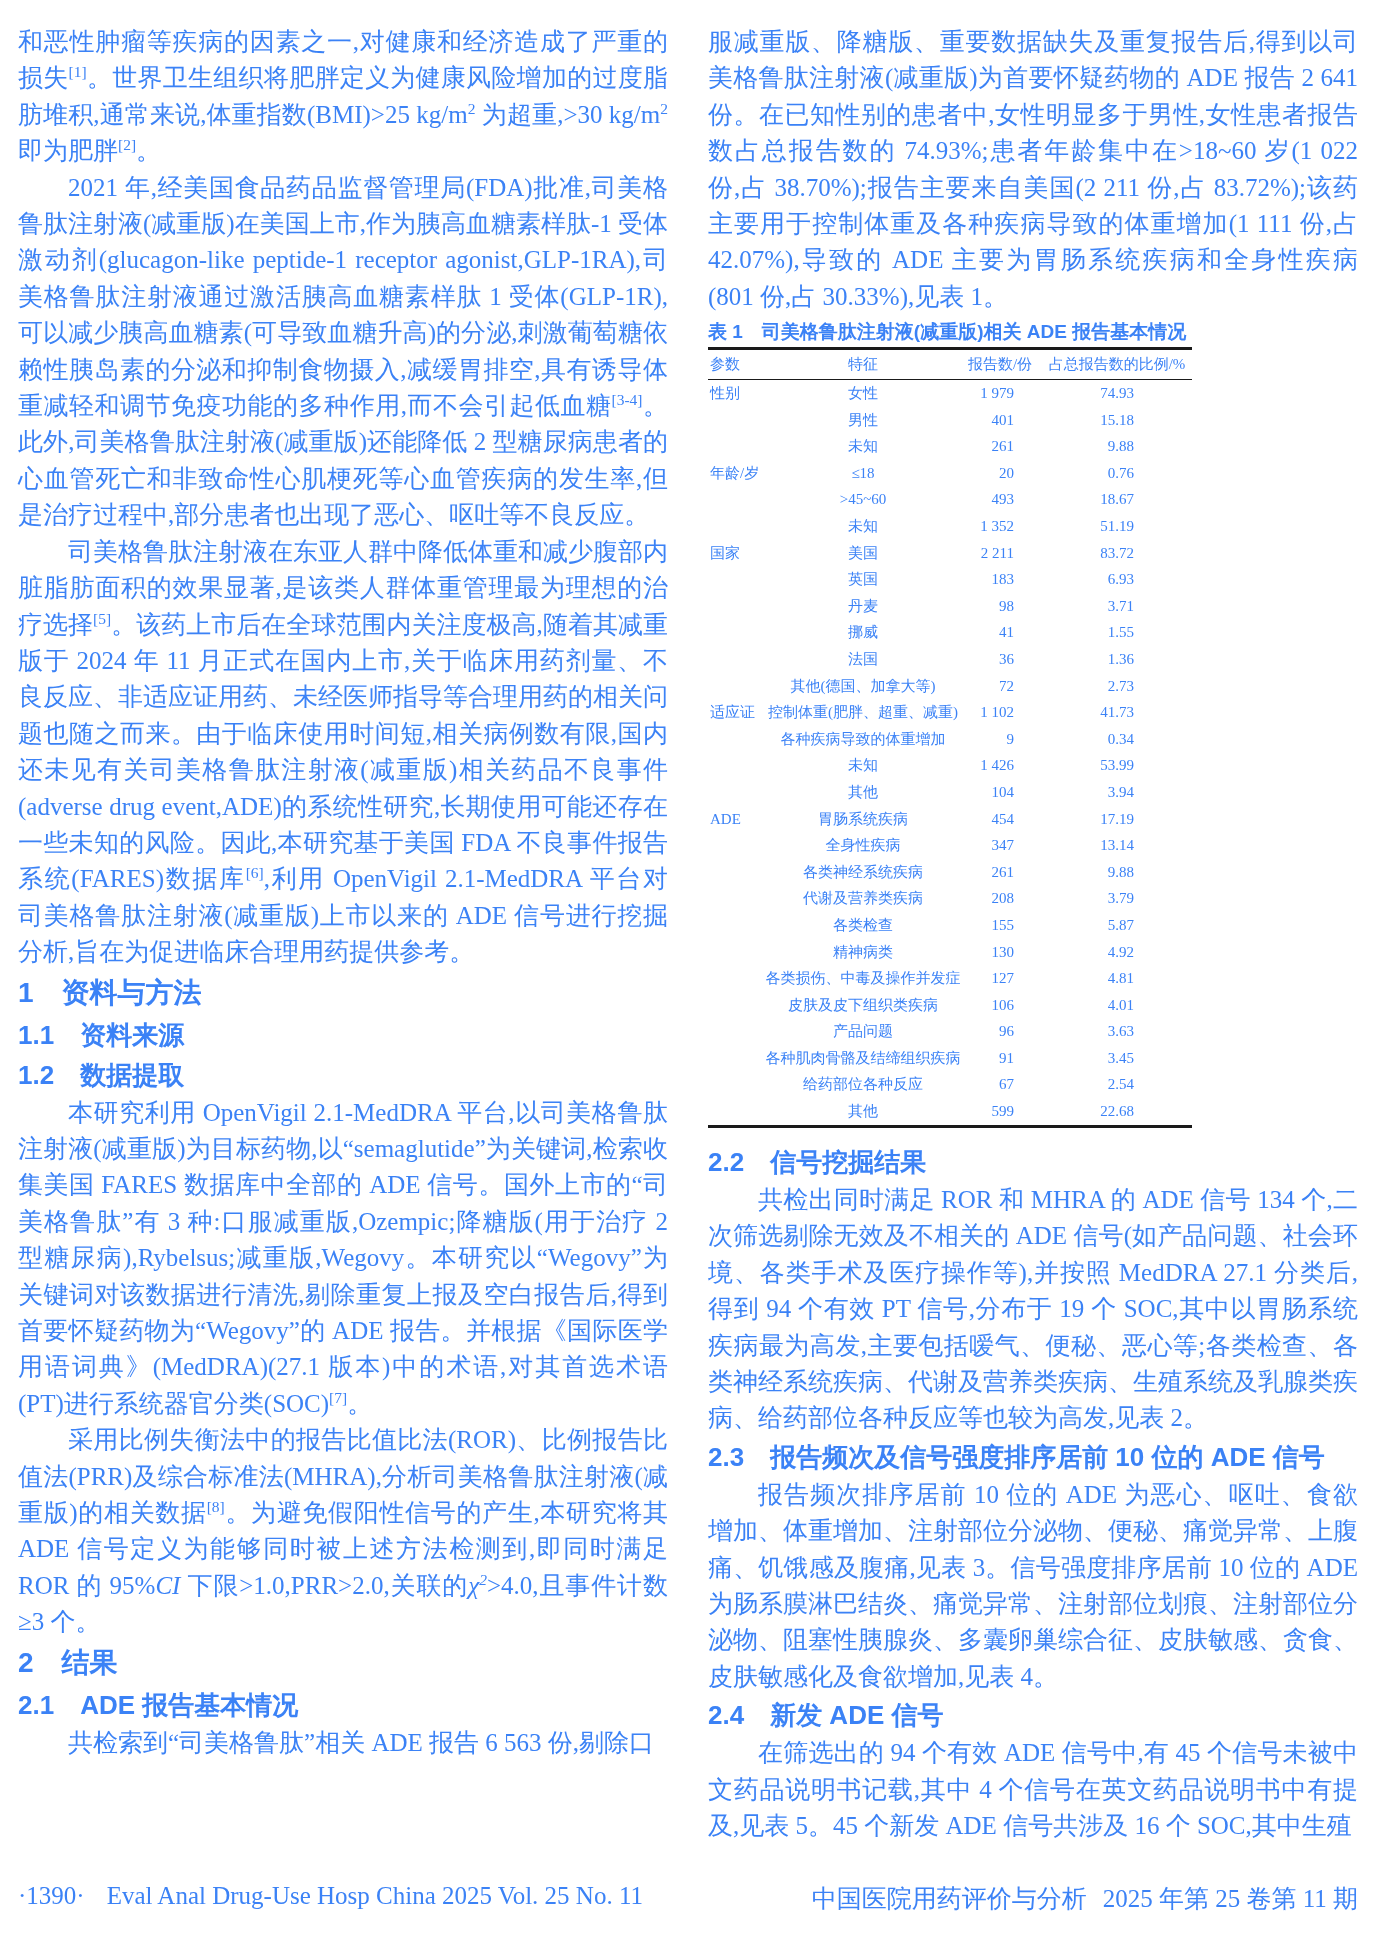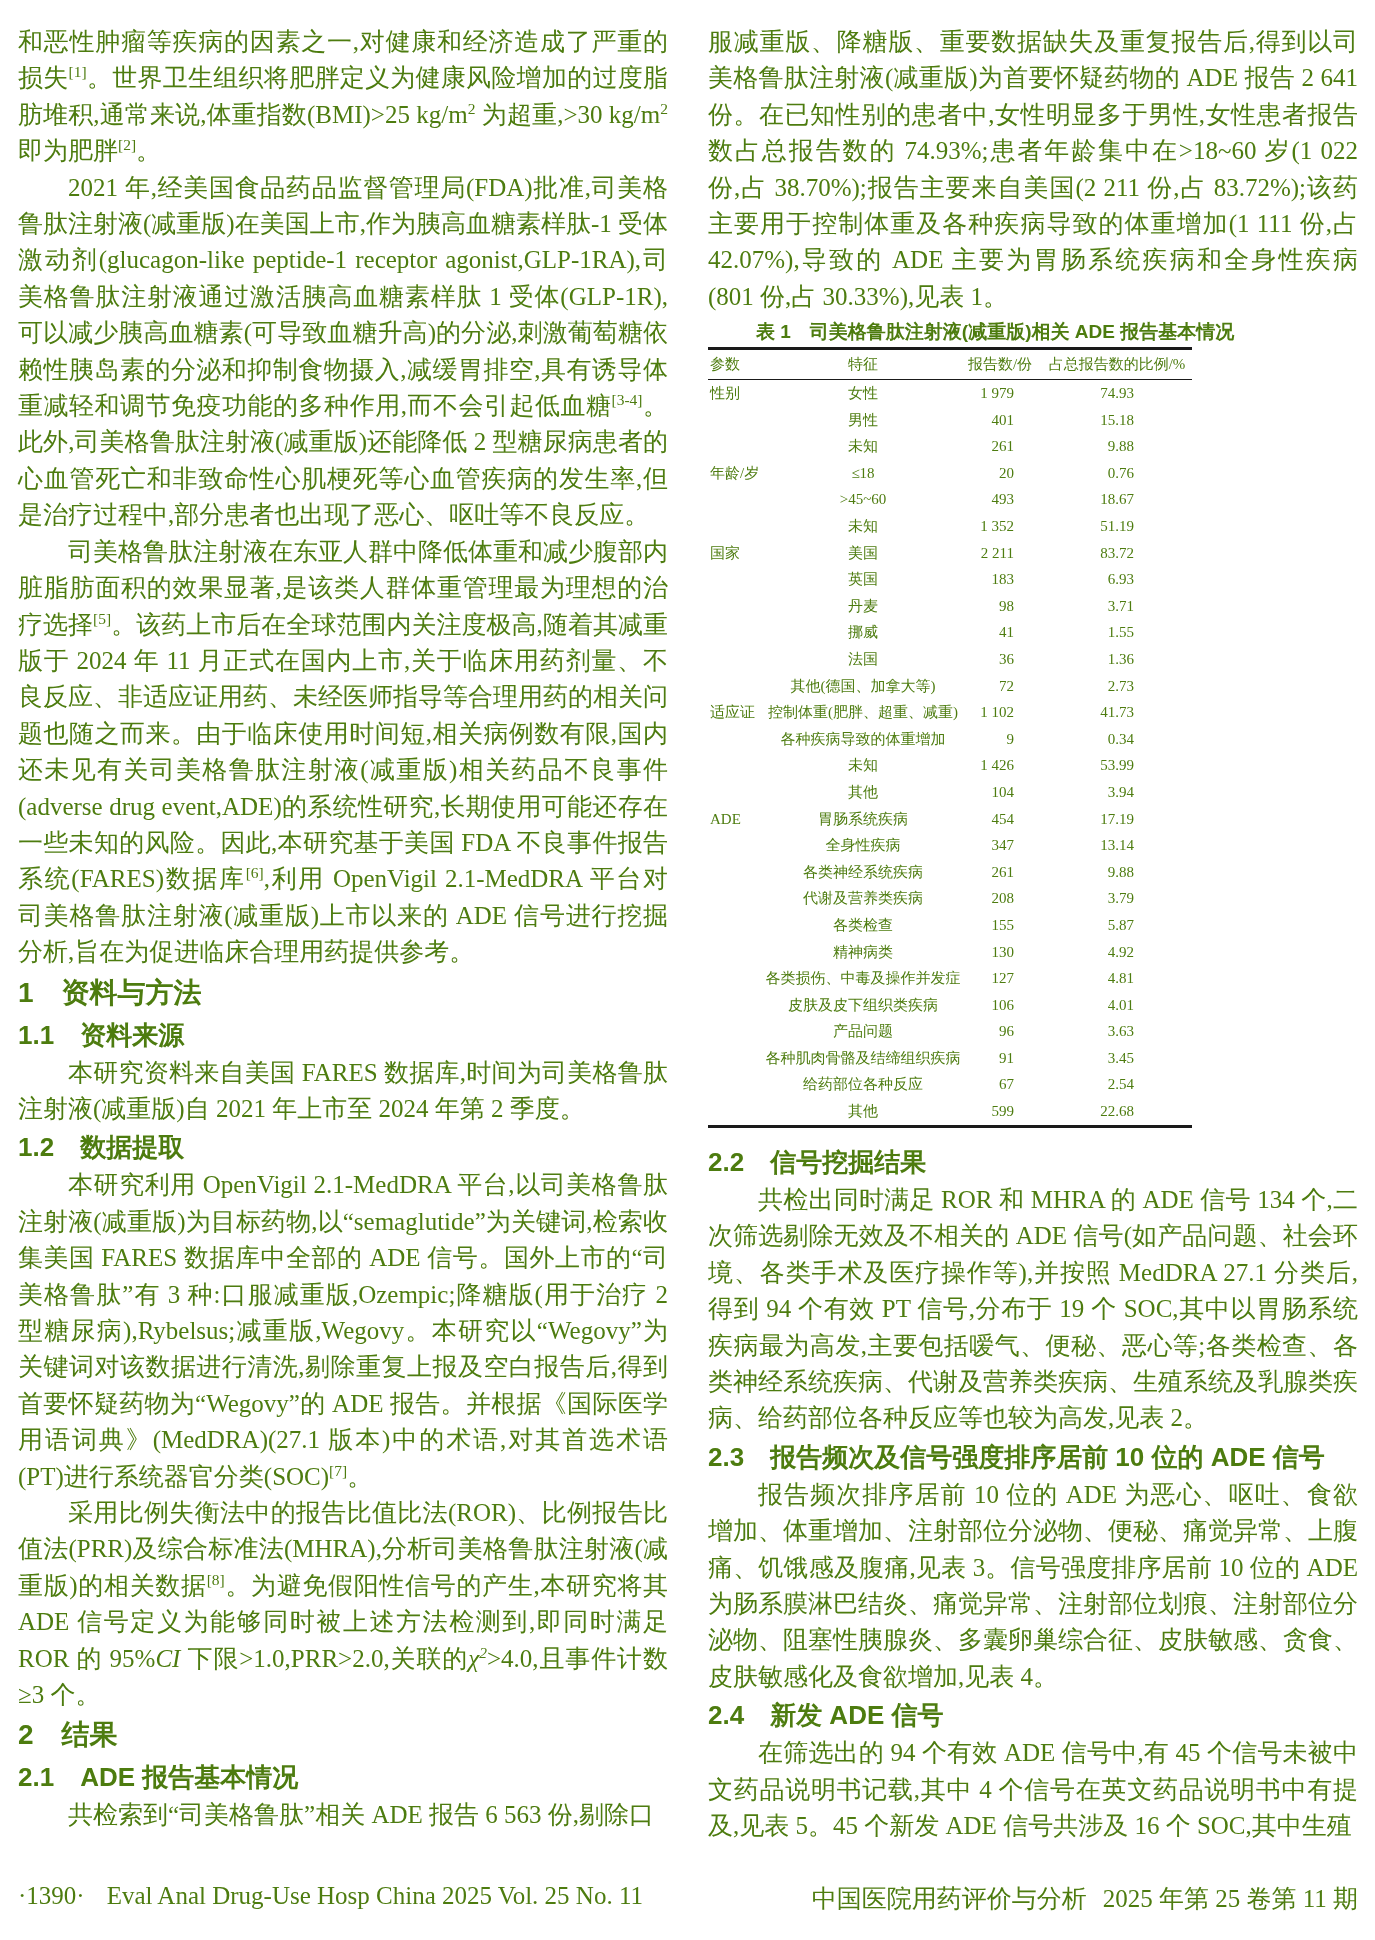--- a/index.html
+++ b/index.html
@@ -1,20 +1,20 @@
 <!DOCTYPE html>
 <html><head>
 <meta charset="utf-8">
 <style>
   html,body{margin:0;padding:0;background:#ffffff;}
   .page{
     position:relative;
     width:1375px;height:1940px;
     background:#ffffff;
-    color:#4d7c0f;
+    color:#3b82f6;
     font-family:"Liberation Serif","DejaVu Serif",serif;
     overflow:hidden;
   }
   .col{position:absolute;top:24px;width:650px;}
   #left-col{left:18px;}
   #right-col{left:708px;}
   .p{
     font-size:25px;
     line-height:36.4px;
     text-align:justify;
@@ -41,21 +41,20 @@
 
   
   .tbl{width:484px;margin-top:4px;}
   .tbl-title{
     font-family:"Liberation Sans","DejaVu Sans",sans-serif;
     font-weight:bold;
     font-size:19px;
     line-height:25px;
     margin-bottom:3px;
     white-space:nowrap;
-    margin-left:48px;
   }
   .tbl-grid{border-top:3px solid #1a1a1a;border-bottom:3px solid #1a1a1a;}
   .tbl-head,.tbl-row{
     display:grid;
     grid-template-columns:80px 150px 76px 120px 1fr;
     align-items:center;
     font-size:15px;
   }
   .tbl-head{height:29px;border-bottom:1.5px solid #1a1a1a;}
   .tbl-row{height:26.6px;}
@@ -75,21 +74,20 @@
 </head>
 <body>
 
 <div class="page">
   <div class="col" id="left-col">
       <div class="p"><span>和恶性肿瘤等疾病的因素之一,对健康和经济造成了严重的损失</span><sup>[1]</sup><span>。世界卫生组织将肥胖定义为健康风险增加的过度脂肪堆积,通常来说,体重指数(BMI)&gt;25 kg/m</span><sup>2</sup><span> 为超重,&gt;30 kg/m</span><sup>2</sup><span> 即为肥胖</span><sup>[2]</sup><span>。</span></div>
       <div class="p indent"><span>2021 年,经美国食品药品监督管理局(FDA)批准,司美格鲁肽注射液(减重版)在美国上市,作为胰高血糖素样肽-1 受体激动剂(glucagon-like peptide-1 receptor agonist,GLP-1RA),司美格鲁肽注射液通过激活胰高血糖素样肽 1 受体(GLP-1R),可以减少胰高血糖素(可导致血糖升高)的分泌,刺激葡萄糖依赖性胰岛素的分泌和抑制食物摄入,减缓胃排空,具有诱导体重减轻和调节免疫功能的多种作用,而不会引起低血糖</span><sup>[3-4]</sup><span>。此外,司美格鲁肽注射液(减重版)还能降低 2 型糖尿病患者的心血管死亡和非致命性心肌梗死等心血管疾病的发生率,但是治疗过程中,部分患者也出现了恶心、呕吐等不良反应。</span></div>
       <div class="p indent"><span>司美格鲁肽注射液在东亚人群中降低体重和减少腹部内脏脂肪面积的效果显著,是该类人群体重管理最为理想的治疗选择</span><sup>[5]</sup><span>。该药上市后在全球范围内关注度极高,随着其减重版于 2024 年 11 月正式在国内上市,关于临床用药剂量、不良反应、非适应证用药、未经医师指导等合理用药的相关问题也随之而来。由于临床使用时间短,相关病例数有限,国内还未见有关司美格鲁肽注射液(减重版)相关药品不良事件(adverse drug event,ADE)的系统性研究,长期使用可能还存在一些未知的风险。因此,本研究基于美国 FDA 不良事件报告系统(FARES)数据库</span><sup>[6]</sup><span>,利用 OpenVigil 2.1-MedDRA 平台对司美格鲁肽注射液(减重版)上市以来的 ADE 信号进行挖掘分析,旨在为促进临床合理用药提供参考。</span></div>
       <div class="h1">1　资料与方法</div>
       <div class="h2">1.1　资料来源</div>
-      <div class="p indent"><span>本研究资料来自美国 FARES 数据库,时间为司美格鲁肽注射液(减重版)自 2021 年上市至 2024 年第 2 季度。</span></div>
       <div class="h2">1.2　数据提取</div>
       <div class="p indent"><span>本研究利用 OpenVigil 2.1-MedDRA 平台,以司美格鲁肽注射液(减重版)为目标药物,以“semaglutide”为关键词,检索收集美国 FARES 数据库中全部的 ADE 信号。国外上市的“司美格鲁肽”有 3 种:口服减重版,Ozempic;降糖版(用于治疗 2 型糖尿病),Rybelsus;减重版,Wegovy。本研究以“Wegovy”为关键词对该数据进行清洗,剔除重复上报及空白报告后,得到首要怀疑药物为“Wegovy”的 ADE 报告。并根据《国际医学用语词典》(MedDRA)(27.1 版本)中的术语,对其首选术语(PT)进行系统器官分类(SOC)</span><sup>[7]</sup><span>。</span></div>
       <div class="p indent"><span>采用比例失衡法中的报告比值比法(ROR)、比例报告比值法(PRR)及综合标准法(MHRA),分析司美格鲁肽注射液(减重版)的相关数据</span><sup>[8]</sup><span>。为避免假阳性信号的产生,本研究将其 ADE 信号定义为能够同时被上述方法检测到,即同时满足 ROR 的 95%</span><span class="it">CI</span><span> 下限&gt;1.0,PRR&gt;2.0,关联的</span><span class="it">χ</span><sup class="it">2</sup><span>&gt;4.0,且事件计数≥3 个。</span></div>
       <div class="h1">2　结果</div>
       <div class="h2">2.1　ADE 报告基本情况</div>
       <div class="p indent"><span>共检索到“司美格鲁肽”相关 ADE 报告 6 563 份,剔除口</span></div>
     </div>
   <div class="col" id="right-col">
       <div class="p"><span>服减重版、降糖版、重要数据缺失及重复报告后,得到以司美格鲁肽注射液(减重版)为首要怀疑药物的 ADE 报告 2 641 份。在已知性别的患者中,女性明显多于男性,女性患者报告数占总报告数的 74.93%;患者年龄集中在&gt;18~60 岁(1 022 份,占 38.70%);报告主要来自美国(2 211 份,占 83.72%);该药主要用于控制体重及各种疾病导致的体重增加(1 111 份,占 42.07%),导致的 ADE 主要为胃肠系统疾病和全身性疾病(801 份,占 30.33%),见表 1。</span></div>
       <div class="tbl">

